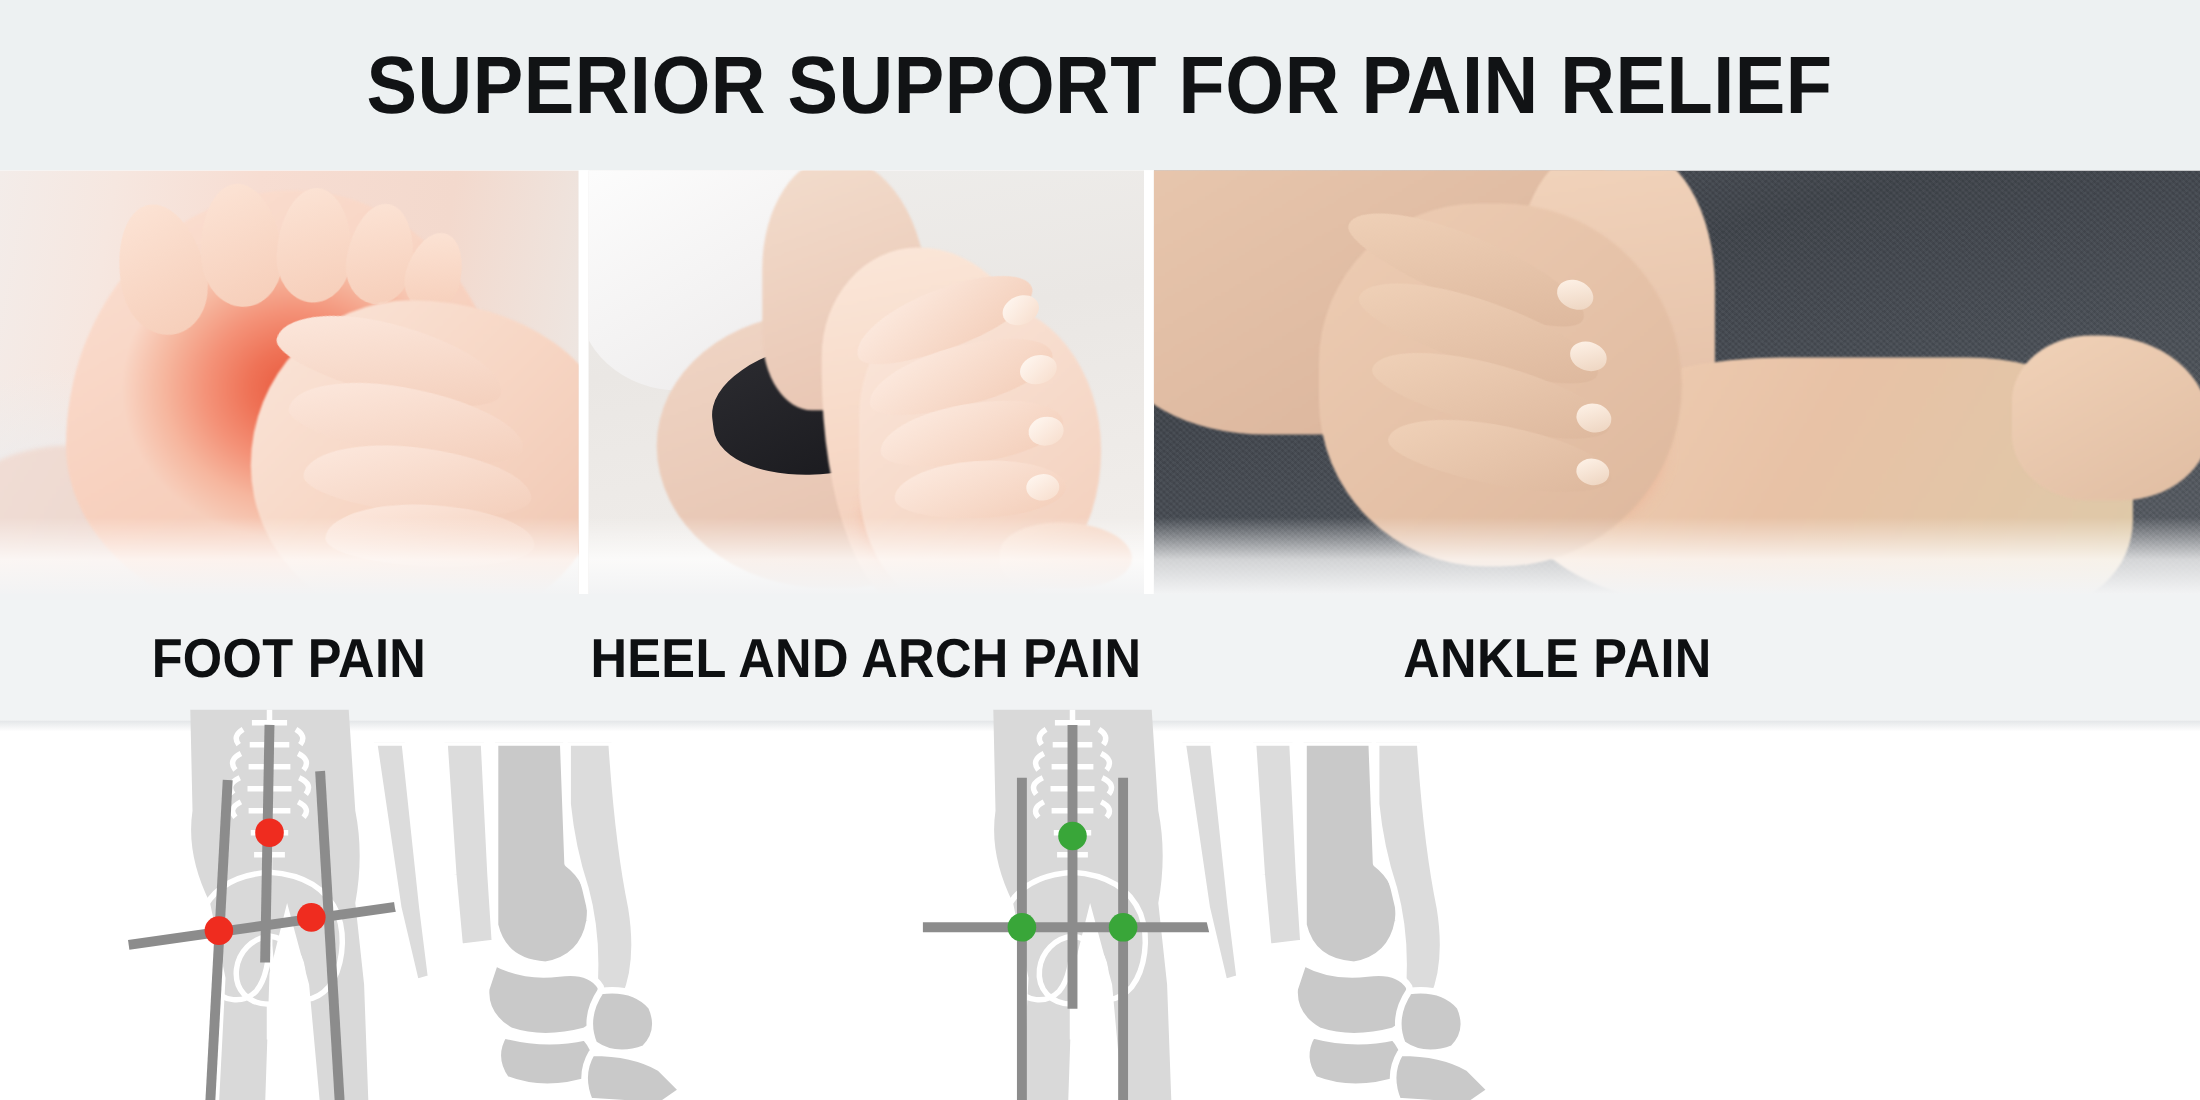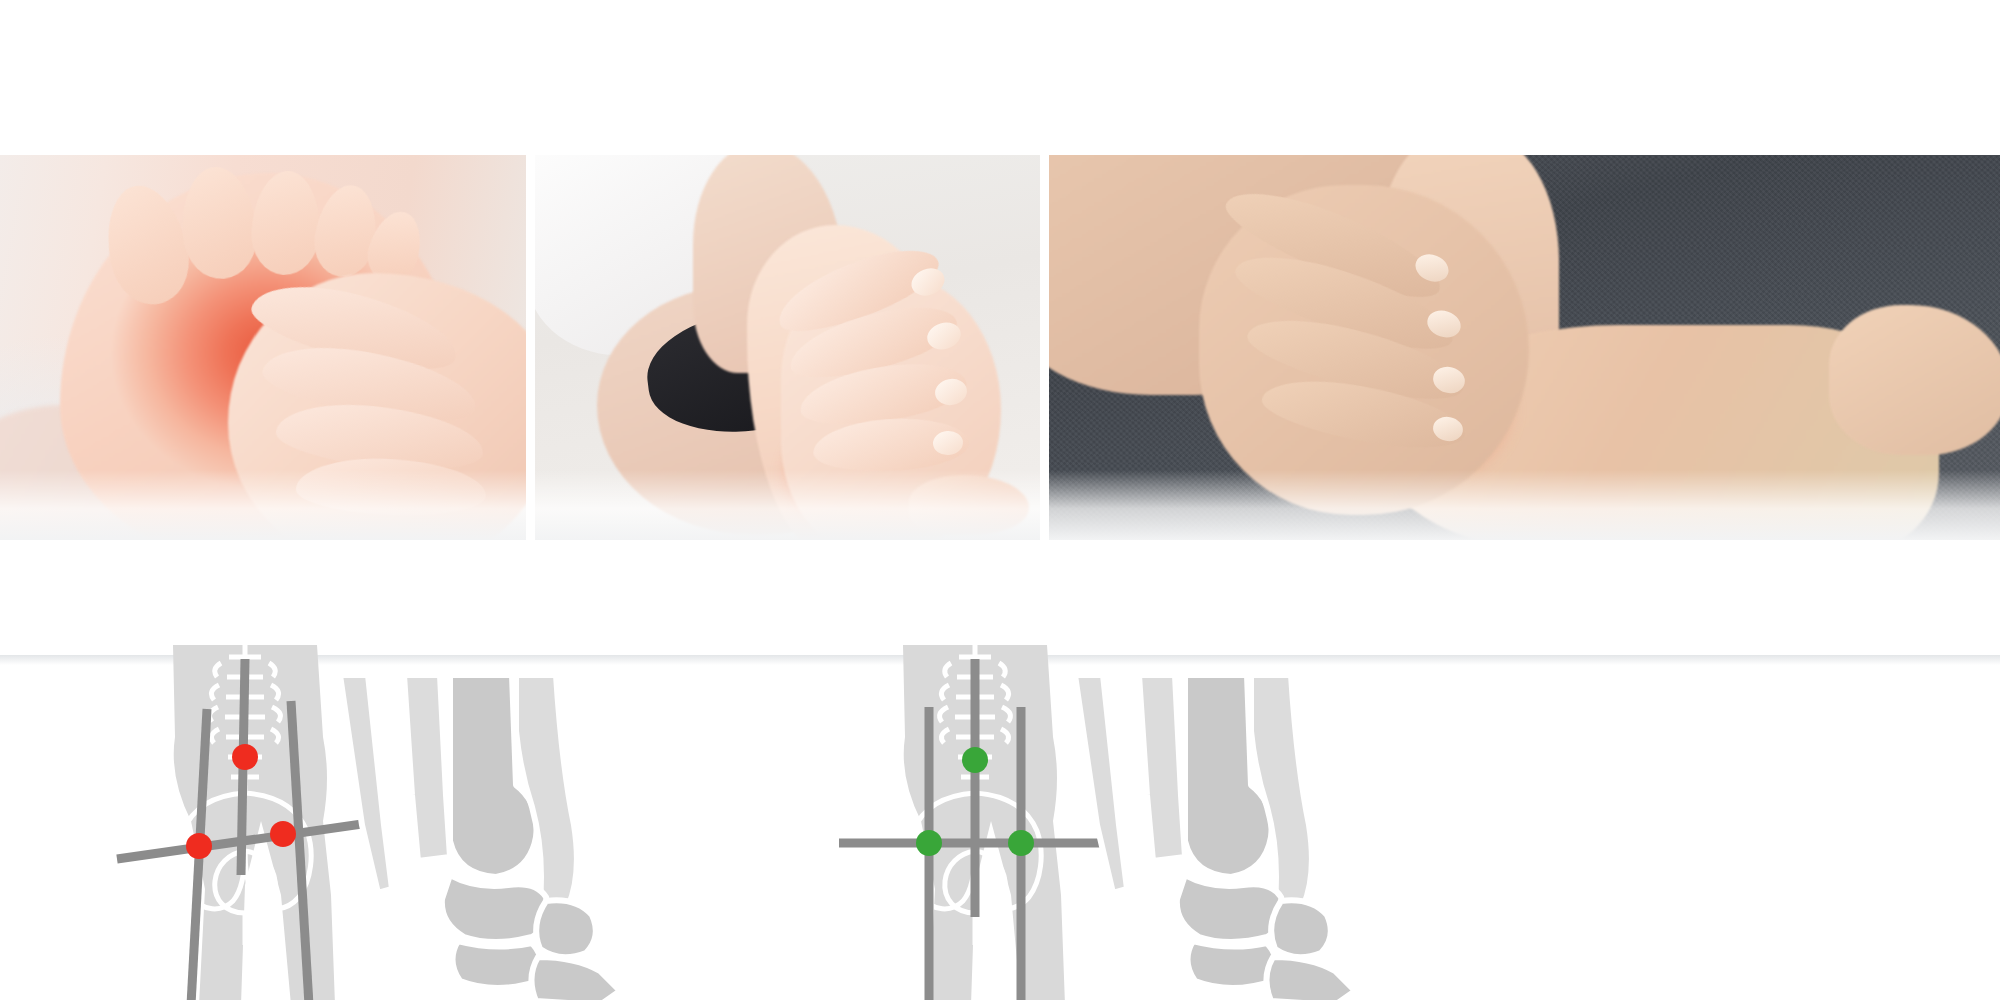--- a/index.html
+++ b/index.html
@@ -171,20 +171,23 @@
   .dg.pelvis-red{ left:95px;  top:-20px; }
   .dg.ankle-left{ left:300px; top:10px; }
   .dg.pelvis-green{ left:825px; top:-20px; }
   .dg.ankle-right{ left:1035px; top:10px; }
 </style>
 </head>
 <body>
 
 <div class="page">
 
+  <div class="header">
+    <div class="header-title">SUPERIOR SUPPORT FOR PAIN RELIEF</div>
+  </div>
 
   <div class="photo-row">
 
     <div class="photo-cell c1">
       <div class="ph">
         <div class="p1-bg"></div>
         <div class="p1-arm"></div>
         <div class="p1-sole"></div>
         <div class="p1-toe p1-t1"></div>
         <div class="p1-toe p1-t2"></div>
@@ -244,20 +247,33 @@
         <div class="p3-fg p3-g4"></div>
         <div class="p3-nl p3-l1"></div>
         <div class="p3-nl p3-l2"></div>
         <div class="p3-nl p3-l3"></div>
         <div class="p3-nl p3-l4"></div>
         <div class="ph-fade"></div>
       </div>
     </div>
   </div>
 
+  <div class="caption-row">
+    <div class="cap c1">
+      <span class="cap-text">FOOT PAIN</span>
+    </div>
+    <div class="cap g"></div>
+    <div class="cap c2">
+      <span class="cap-text">HEEL AND ARCH PAIN</span>
+    </div>
+    <div class="cap g"></div>
+    <div class="cap c3">
+      <span class="cap-text">ANKLE PAIN</span>
+    </div>
+  </div>
 
   <div class="divider"></div>
 
   <div class="diagrams">
 
     <div class="dg pelvis-red">
       <svg width="300" height="360" viewBox="0 0 300 360">
         <g>
           <path d="M78 0 H222 L228 92 Q236 132 228 176 L236 250 L240 360 H196 L186 250 L166 176 L150 240 L146 360 H104 L110 244 L96 176 Q74 132 80 92 Z" fill="#d9d9d9"></path>
         </g>

